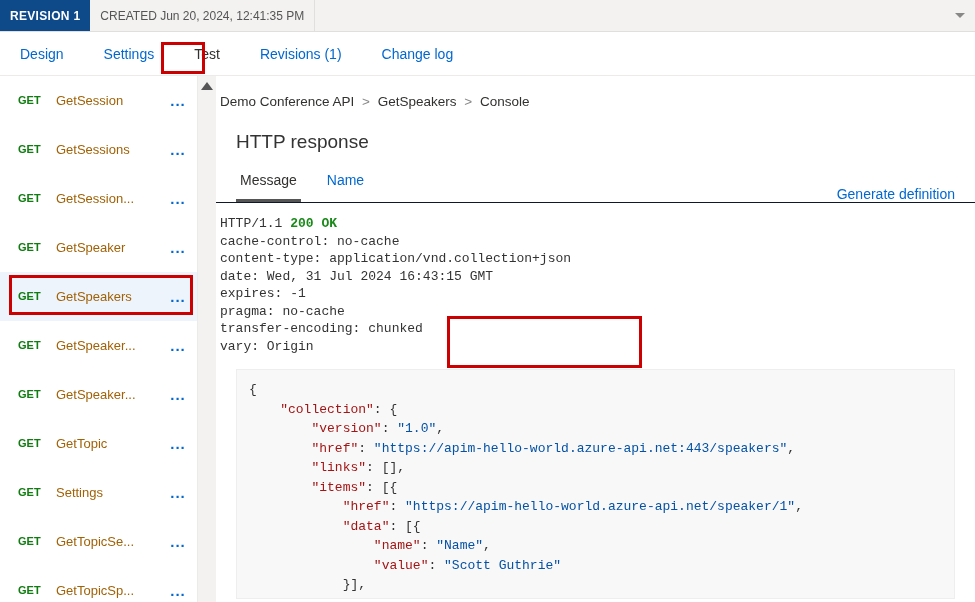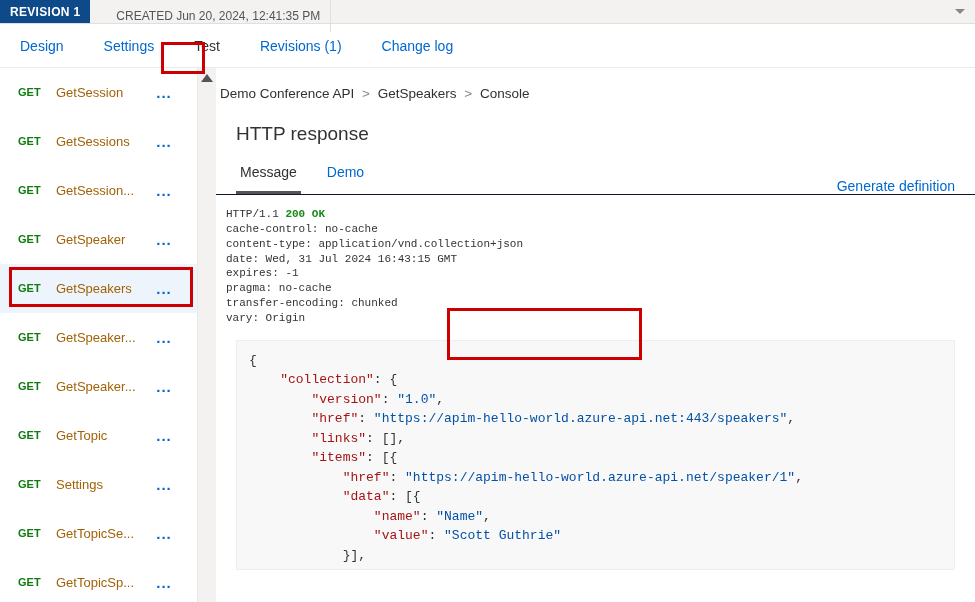--- a/index.html
+++ b/index.html
@@ -8,27 +8,26 @@
     font-size: 13px;
     color: #323130;
     background: #fff;
     width: 975px;
     height: 602px;
     overflow: hidden;
     position: relative;
   }
   
   .revision-bar {
-    height: 24px;
+    height: 32px;
     background: #f3f2f1;
     border-bottom: 1px solid #e1dfdd;
     display: flex;
     align-items: stretch;
     font-size: 12px;
-    gap: 16px;
   }
   .revision-badge {
     background: #0e4a8a;
     color: #fff;
     padding: 0 10px;
     font-weight: 600;
     display: flex;
     align-items: center;
     letter-spacing: .3px;
   }
@@ -92,21 +91,21 @@
     width: 198px;
     border-right: 1px solid #edebe9;
     overflow: hidden;
     background: #fff;
     position: relative;
   }
   .op-item {
     display: flex;
     align-items: center;
     height: 49px;
-    padding: 0 24px 0 18px;
+    padding: 0 10px 0 18px;
     gap: 10px;
     cursor: pointer;
     border-bottom: 1px solid transparent;
     position: relative;
   }
   .op-item.selected { background: #eef4fb; }
   .op-verb {
     color: #107c10;
     font-weight: 700;
     font-size: 11px;
@@ -184,23 +183,23 @@
   }
   .gen-def {
     margin-left: auto;
     color: #0068d0;
     font-size: 14px;
     cursor: pointer;
     padding-top: 4px;
     margin-top: 29px;
   }
   .resp-block {
-    padding: 12px 20px 0 10px;
+    padding: 12px 20px 0 4px;
     font-family: Consolas, "Courier New", monospace;
-    font-size: 11px;
+    font-size: 13px;
     line-height: 1.35;
     color: #333;
     white-space: pre;
     position: relative;
   }
   .http-ok { color: #1a8a1a; font-weight: 700; }
   .hdr-line { }
   .marker-hdr {
     position: absolute;
     border: 3px solid #cc0000;
@@ -313,21 +312,21 @@
       <span class="bc-sep">&gt;</span>
       <span>GetSpeakers</span>
       <span class="bc-sep">&gt;</span>
       <span>Console</span>
     </div>
 
     <div class="section-title">HTTP response</div>
 
     <div class="result-tabs">
       <div class="result-tab active">Message</div>
-      <div class="result-tab">Demo</div>
+      <div class="result-tab">Name</div>
       <div class="gen-def">Generate definition</div>
     </div>
 
     <div class="resp-block"><span>HTTP/1.1 </span><span class="http-ok">200 OK</span>
 <span class="hdr-line">cache-control: no-cache</span>
 <span class="hdr-line">content-type: application/vnd.collection+json</span>
 <span class="hdr-line">date: Wed, 31 Jul 2024 16:43:15 GMT</span>
 <span class="hdr-line">expires: -1</span>
 <span class="hdr-line">pragma: no-cache</span>
 <span class="hdr-line">transfer-encoding: chunked</span>

